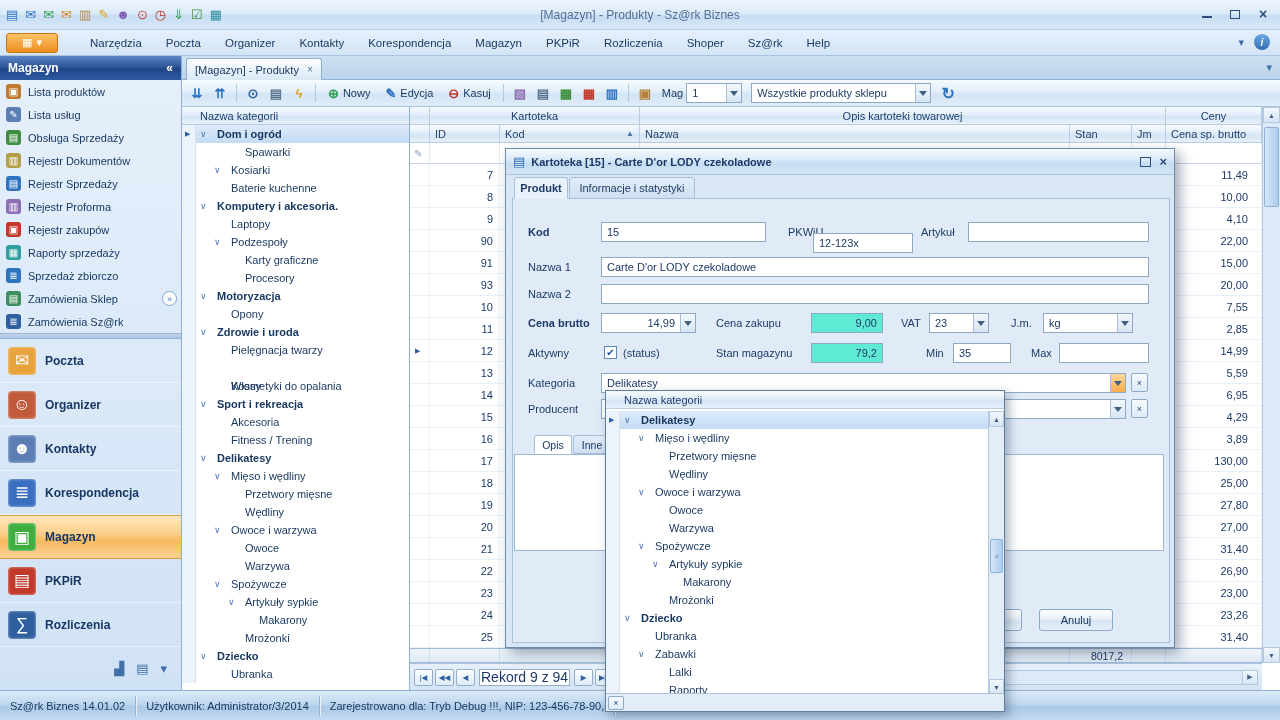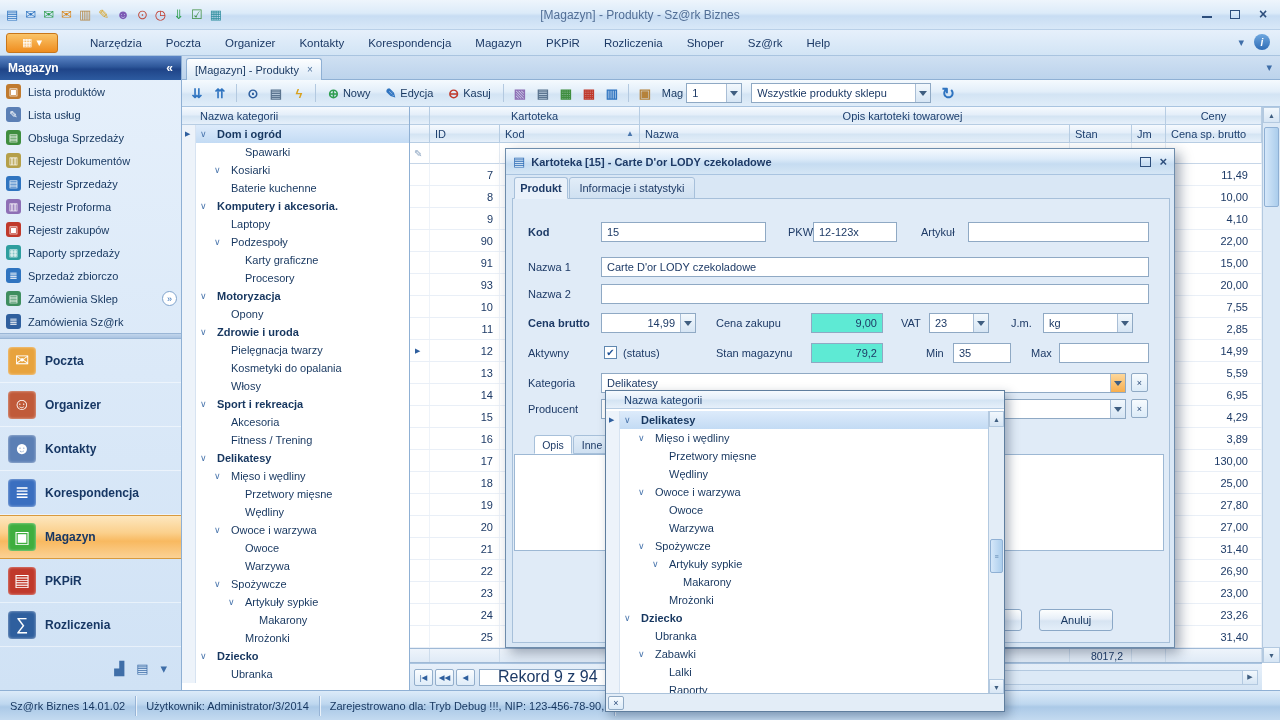--- a/index.html
+++ b/index.html
@@ -81,21 +81,21 @@
 .dd{width:15px;height:100%;border-left:1px solid #a9bed6;background:linear-gradient(180deg,#f2f8fd,#d6e5f4);
  display:flex;align-items:center;justify-content:center;flex:none}
 .dd::after{content:"";border:4px solid transparent;border-top:5px solid #3f5e80;margin-top:5px}
 .dd.open{background:linear-gradient(180deg,#fdd79b,#f7ae4e)}
 .refresh{font-size:16px;font-weight:bold;margin-left:4px}
 
 
 .catpanel{position:absolute;left:0;top:51px;width:228px;height:583px;background:#fff;border-right:1px solid #8fb0d4;overflow:hidden}
 .phead{height:18px;background:linear-gradient(180deg,#f6fafe,#e4eef9 45%,#d4e4f3 55%,#e6f0fa);
  border-bottom:1px solid #b7cde3;display:flex;align-items:center;padding-left:18px;color:#1d3f6e}
-.titem{display:flex;height:18px;align-items:flex-end;font-size:11px;color:#1d3a66;cursor:pointer}
+.titem{display:flex;height:18px;align-items:flex-start;font-size:11px;color:#1d3a66;cursor:pointer}
 .markcell{width:14px;height:100%;background:#edf3fa;border-right:1px solid #d7e3f1;flex:none;position:relative}
 .titem.sel .markcell::after{content:"▶";position:absolute;font-size:7px;color:#2f5f9e;left:3px;top:5px}
 .tcontent{flex:1;display:flex;align-items:center;height:100%;white-space:nowrap;overflow:hidden}
 .titem.sel .tcontent{background:linear-gradient(180deg,#ddebfb,#c3dbf4)}
 .arr{width:13px;font-size:9px;color:#4a76ad;visibility:hidden;flex:none}
 .arr::before{content:"∨"}
 .arr.on{visibility:visible}
 .titem.bold .tlabel{font-weight:bold}
 
 
@@ -116,21 +116,21 @@
 .grow.current .marker::after{content:"▶";position:absolute;font-size:7px;color:#2f5f9e;left:5px;top:7px}
 .sumrow{height:15px;background:linear-gradient(180deg,#eef4fb,#dfeaf6);border-top:1px solid #9fb9d6;border-bottom:1px solid #9fb9d6}
 .sumrow .c{display:flex;align-items:center;justify-content:flex-end;padding:0 8px;border-right:1px solid #cdd例 0}
 .sumrow .c{border-right:1px solid #cddcec;font-size:10.5px}
 .navrow{position:absolute;left:0;bottom:0;width:852px;height:27px;
  background:linear-gradient(180deg,#e7f0fa,#d4e4f4);border-top:1px solid #a9c4e0;
  display:flex;align-items:center;gap:2px;padding:0 4px}
 .navb{min-width:19px;height:17px;border:1px solid #93aecb;border-radius:2px;
  background:linear-gradient(180deg,#fbfdff,#dfecf8);display:flex;align-items:center;justify-content:center;
  font-size:7.5px;color:#2f5f9e;cursor:pointer;padding:0 2px}
-.navlabel{height:17px;border:1px solid #93aecb;background:#fff;display:flex;align-items:center;padding:0 18px;margin:0 2px;font-size:16px}
+.navlabel{height:17px;border:1px solid #93aecb;background:#fff;display:flex;align-items:center;padding:0 1px;margin:0 2px;font-size:14px}
 .hscroll{flex:1;height:15px;border:1px solid #b3c9e0;background:#dce9f6;margin-left:8px;display:flex;align-items:center}
 .harrow{width:15px;height:100%;background:linear-gradient(180deg,#f2f8fd,#d6e5f4);border-right:1px solid #b3c9e0;display:flex;align-items:center;justify-content:center;font-size:7px;color:#3f5e80;cursor:pointer}
 .harrow.r{border-right:none;border-left:1px solid #b3c9e0}
 .hthumb{width:240px;height:13px;background:linear-gradient(180deg,#d5e7f9,#abcdec);border:1px solid #8fb0d4;border-radius:2px;cursor:grab}
 .htrack{flex:1}
 .vscroll{position:absolute;right:0;top:0;width:18px;height:556px;background:#dce9f6;border-left:1px solid #b3c9e0}
 .varrow{position:absolute;left:0;width:17px;height:16px;background:linear-gradient(180deg,#f2f8fd,#d6e5f4);border:1px solid #b3c9e0;display:flex;align-items:center;justify-content:center;font-size:7px;color:#3f5e80;cursor:pointer}
 .vthumb{position:absolute;left:1px;top:20px;width:15px;height:80px;background:linear-gradient(90deg,#d5e7f9,#abcdec);border:1px solid #8fb0d4;border-radius:2px;cursor:grab}
 
 
@@ -1001,21 +1001,21 @@
         <span class="dclose">×</span>
       </span>
     </div>
     <span class="dtab active" style="left:8px;top:28px;width:54px">Produkt</span>
     <span class="dtab" style="left:63px;top:28px;width:126px">Informacje i statystyki</span>
     <div class="dpage"></div>
 
     <span class="flabel b" style="left:22px;top:77px">Kod</span>
     <span class="finput" style="left:95px;top:73px;width:165px">15</span>
     <span class="flabel" style="left:282px;top:77px">PKWiU</span>
-    <span class="finput" style="left:307px;top:73px;width:84px">12-123x</span>
+    <span class="finput" style="left:307px;top:84px;width:100px">12-123x</span>
     <span class="flabel" style="left:415px;top:77px">Artykuł</span>
     <span class="finput" style="left:462px;top:73px;width:181px"></span>
 
     <span class="flabel" style="left:22px;top:112px">Nazwa 1</span>
     <span class="finput" style="left:95px;top:108px;width:548px">Carte D'or LODY czekoladowe</span>
     <span class="flabel" style="left:22px;top:139px">Nazwa 2</span>
     <span class="finput" style="left:95px;top:135px;width:548px"></span>
 
     <span class="flabel b" style="left:22px;top:168px">Cena brutto</span>
     <span class="fcombo" style="left:95px;top:164px;width:95px">

